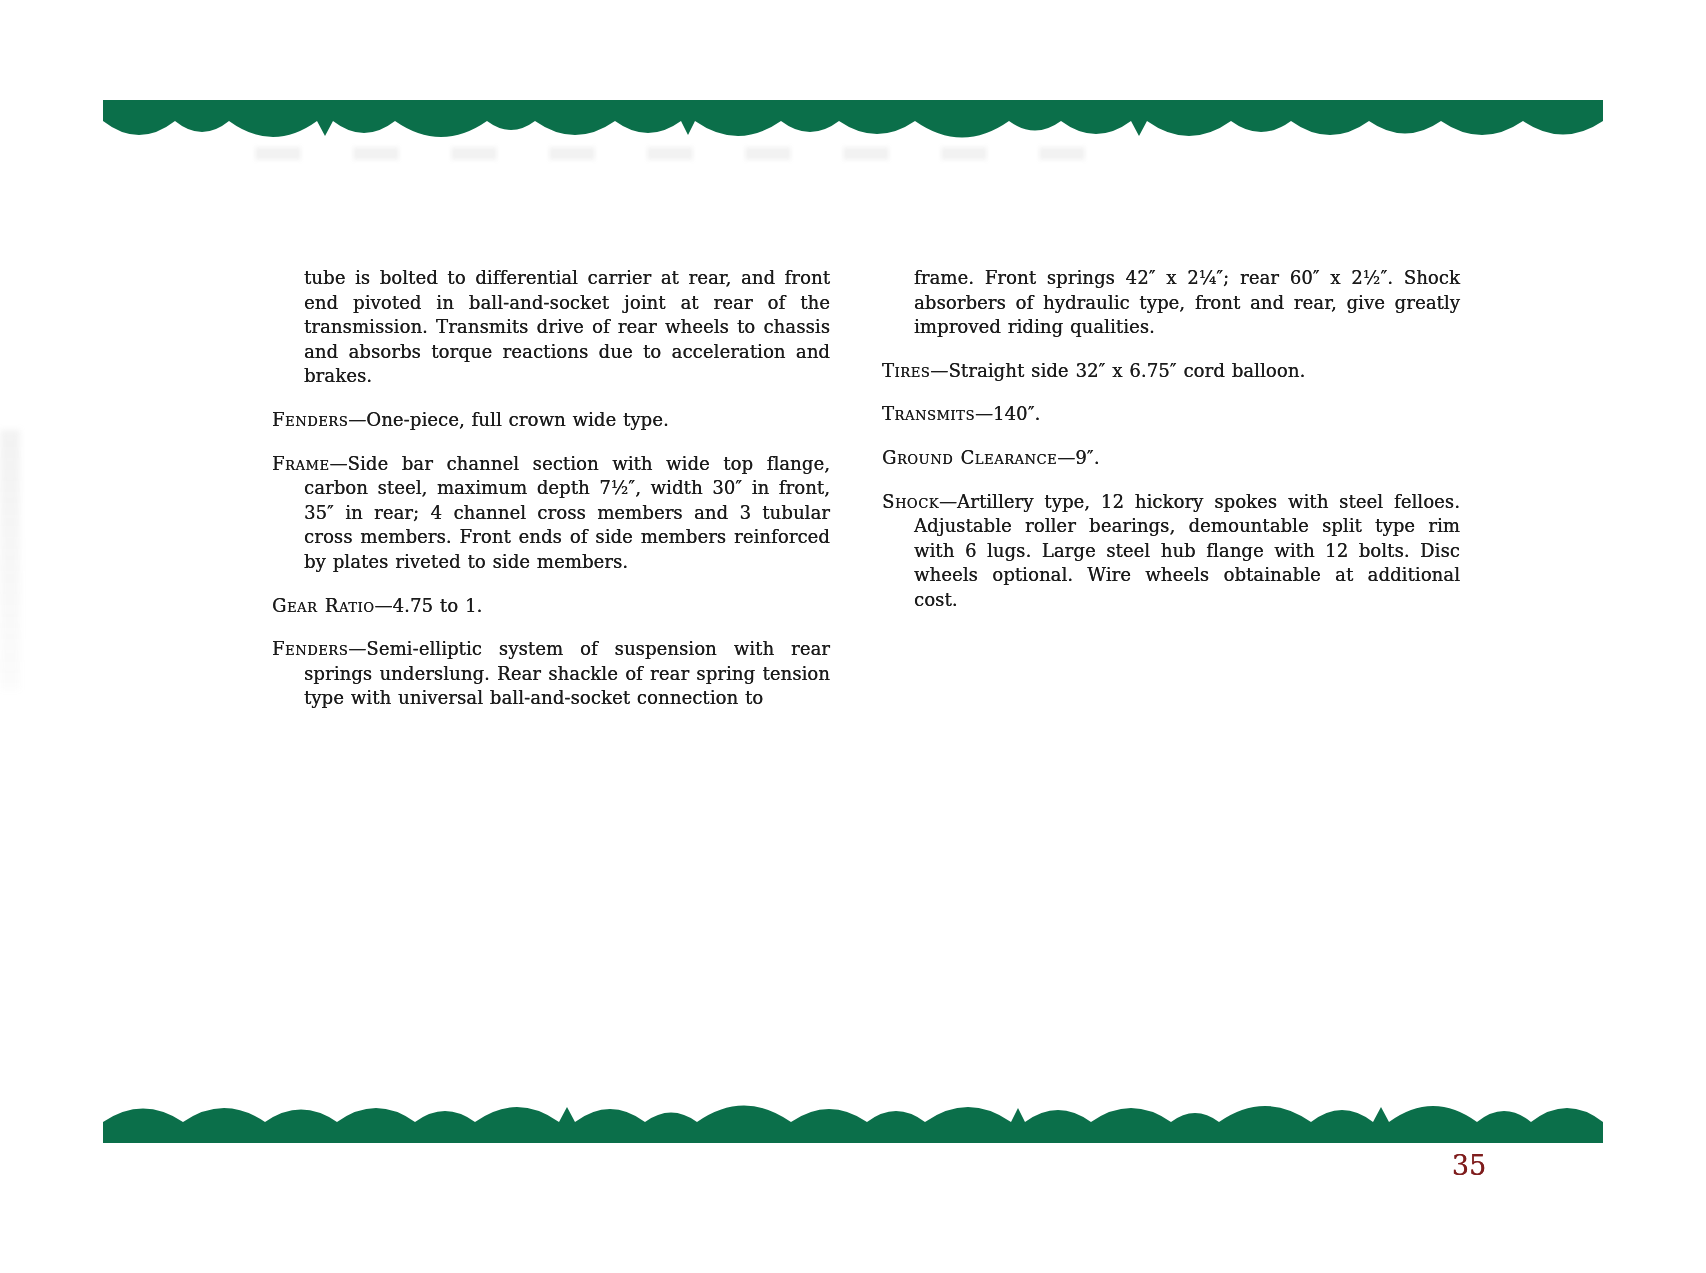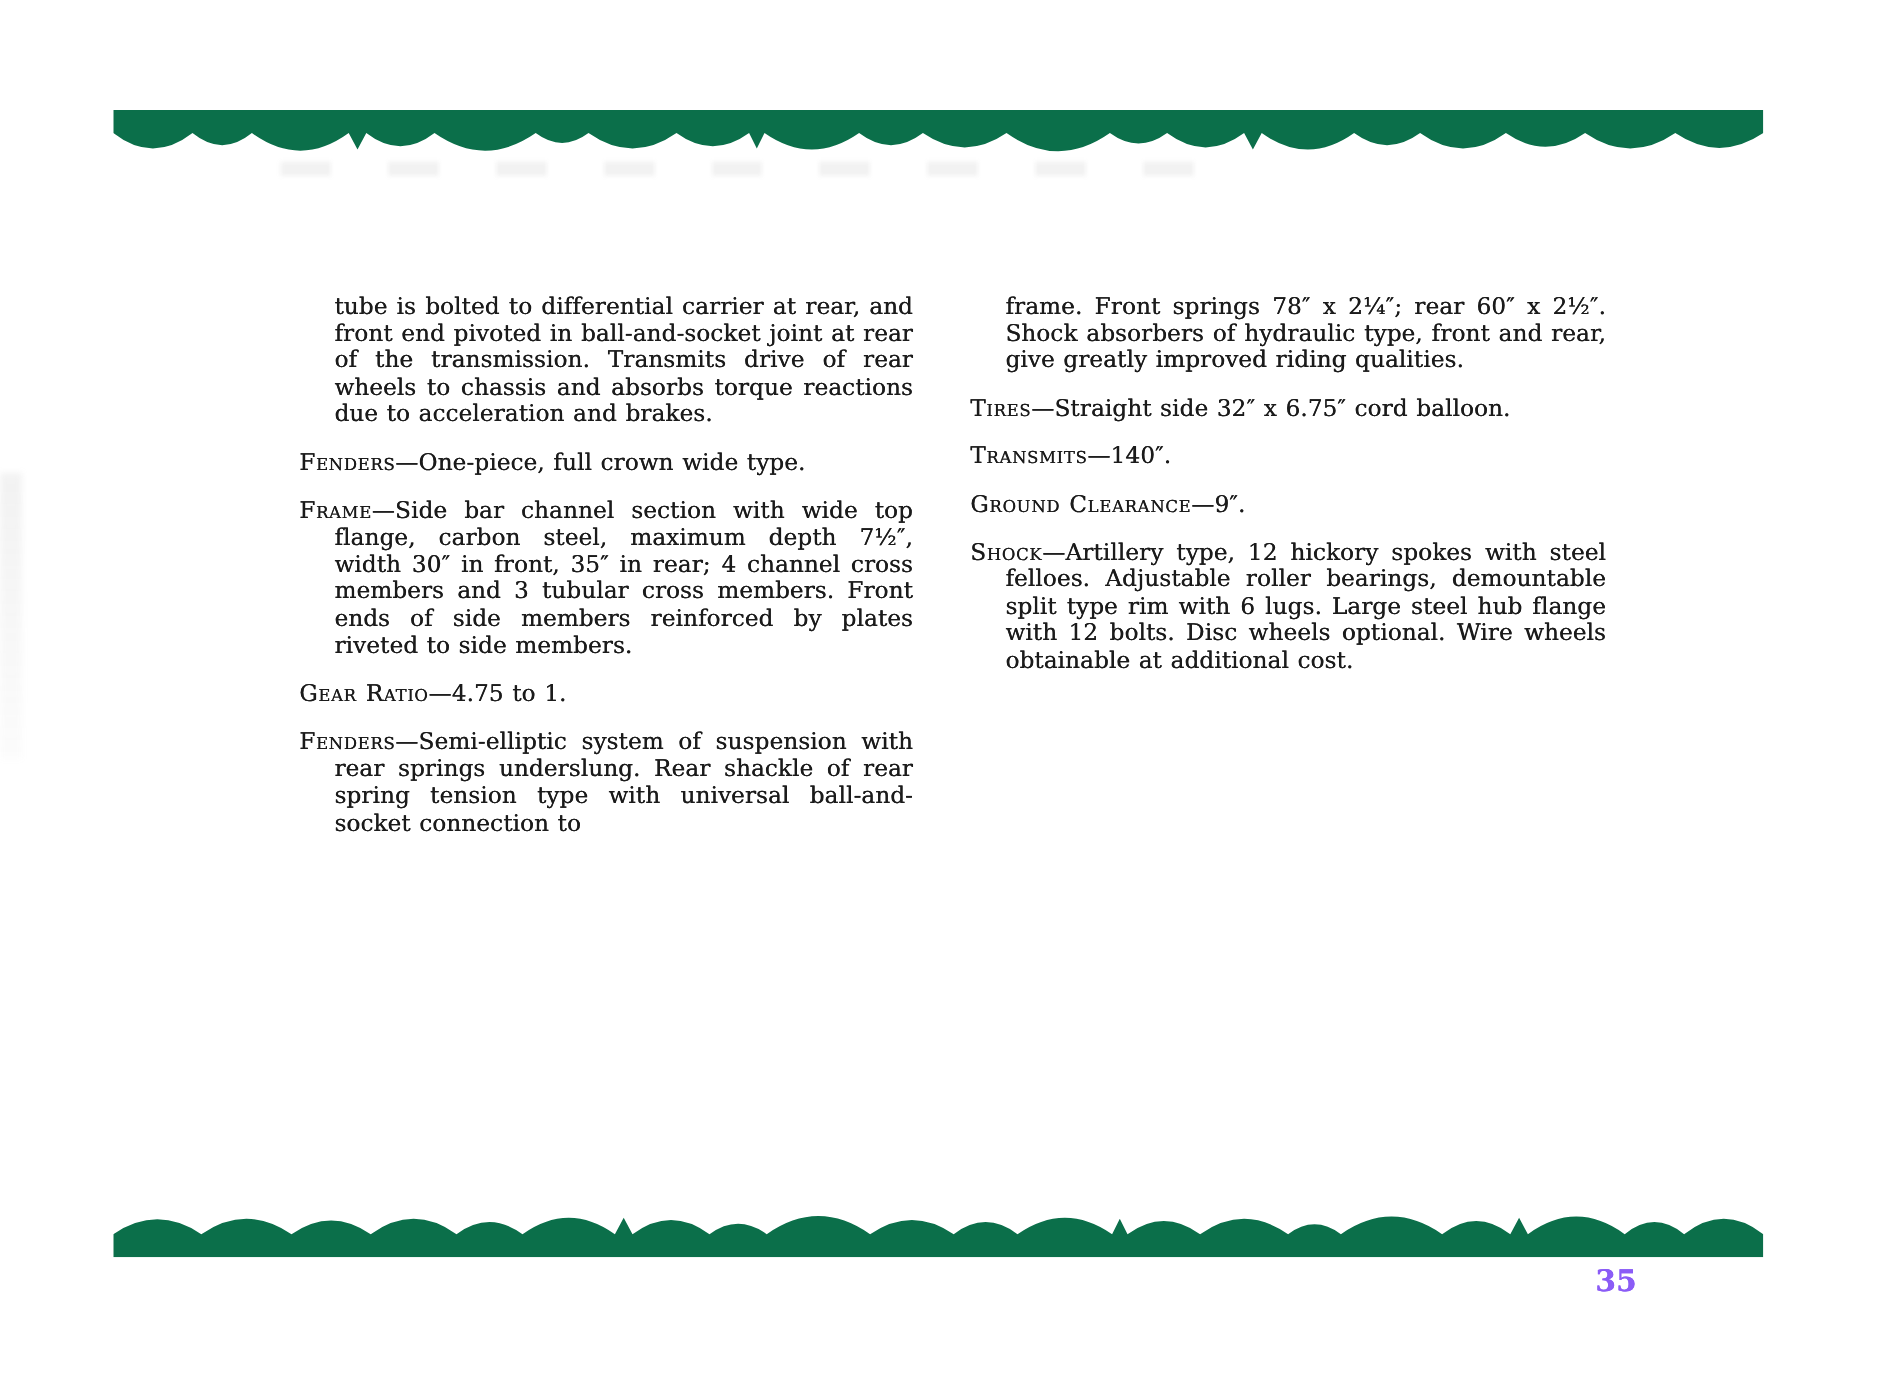--- a/index.html
+++ b/index.html
@@ -31,36 +31,36 @@
     filter: blur(3px);
   }
 
   
   .column { position: absolute; top: 266px; color: #1b1b1b; }
   #col-left  { left: 272px; width: 558px; }
   #col-right { left: 882px; width: 578px; }
 
   .column p {
     margin: 0 0 19px 0;
-    font-size: 21px;
+    font-size: 18px;
     line-height: 24.6px;
     text-align: justify;
     letter-spacing: 0.1px;
     word-spacing: 1px;
     text-shadow: 0.25px 0 0 currentColor;
   }
   p.cont  { padding-left: 32px; }
   p.entry { padding-left: 32px; text-indent: -32px; }
   .term   { font-variant: small-caps; letter-spacing: 0.6px; }
 
   
   #page-number {
     position: absolute; left: 1438px; top: 1150px; width: 62px;
     text-align: center;
-    font-size: 27px; font-weight: bold; color: #8b5cf6;
+    font-size: 27px; font-weight: normal; color: #7f1d1d;
     text-shadow: 0.3px 0 0 currentColor;
   }
 </style>
 </head>
 <body>
 
 <div class="page">
 
   <div class="border-band" id="top-border">
     <svg viewBox="0 0 1500 40" preserveAspectRatio="none">
@@ -77,21 +77,21 @@
     <p class="entry"><span class="term">Fenders</span><span>—One-piece, full crown wide type.</span></p>
 
     <p class="entry"><span class="term">Frame</span><span>—Side bar channel section with wide top flange, carbon steel, maximum depth 7½″, width 30″ in front, 35″ in rear; 4 channel cross members and 3 tubular cross members. Front ends of side members reinforced by plates riveted to side members.</span></p>
 
     <p class="entry"><span class="term">Gear Ratio</span><span>—4.75 to 1.</span></p>
 
     <p class="entry"><span class="term">Fenders</span><span>—Semi-elliptic system of suspension with rear springs underslung. Rear shackle of rear spring tension type with universal ball-and-socket connection to</span></p>
   </div>
 
   <div class="column" id="col-right">
-    <p class="cont">frame. Front springs 78″ x 2¼″; rear 60″ x 2½″. Shock absorbers of hydraulic type, front and rear, give greatly improved riding qualities.</p>
+    <p class="cont">frame. Front springs 42″ x 2¼″; rear 60″ x 2½″. Shock absorbers of hydraulic type, front and rear, give greatly improved riding qualities.</p>
 
     <p class="entry"><span class="term">Tires</span><span>—Straight side 32″ x 6.75″ cord balloon.</span></p>
 
 
     <p class="entry"><span class="term">Transmits</span><span>—140″.</span></p>
 
     <p class="entry"><span class="term">Ground Clearance</span><span>—9″.</span></p>
 
     <p class="entry"><span class="term">Shock</span><span>—Artillery type, 12 hickory spokes with steel felloes. Adjustable roller bearings, demountable split type rim with 6 lugs. Large steel hub flange with 12 bolts. Disc wheels optional. Wire wheels obtainable at additional cost.</span></p>
   </div>

